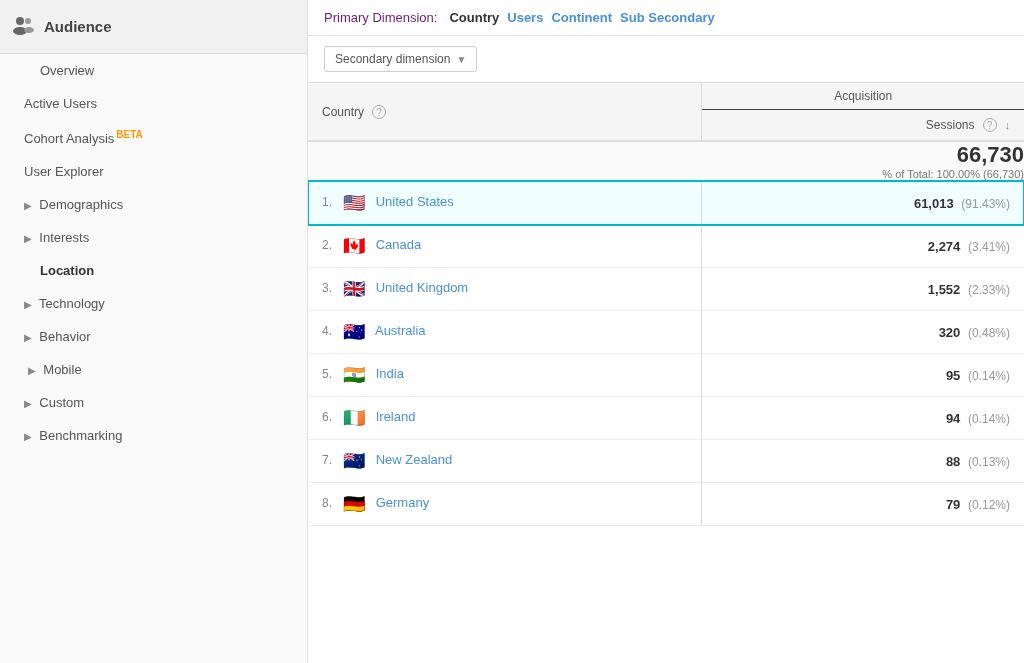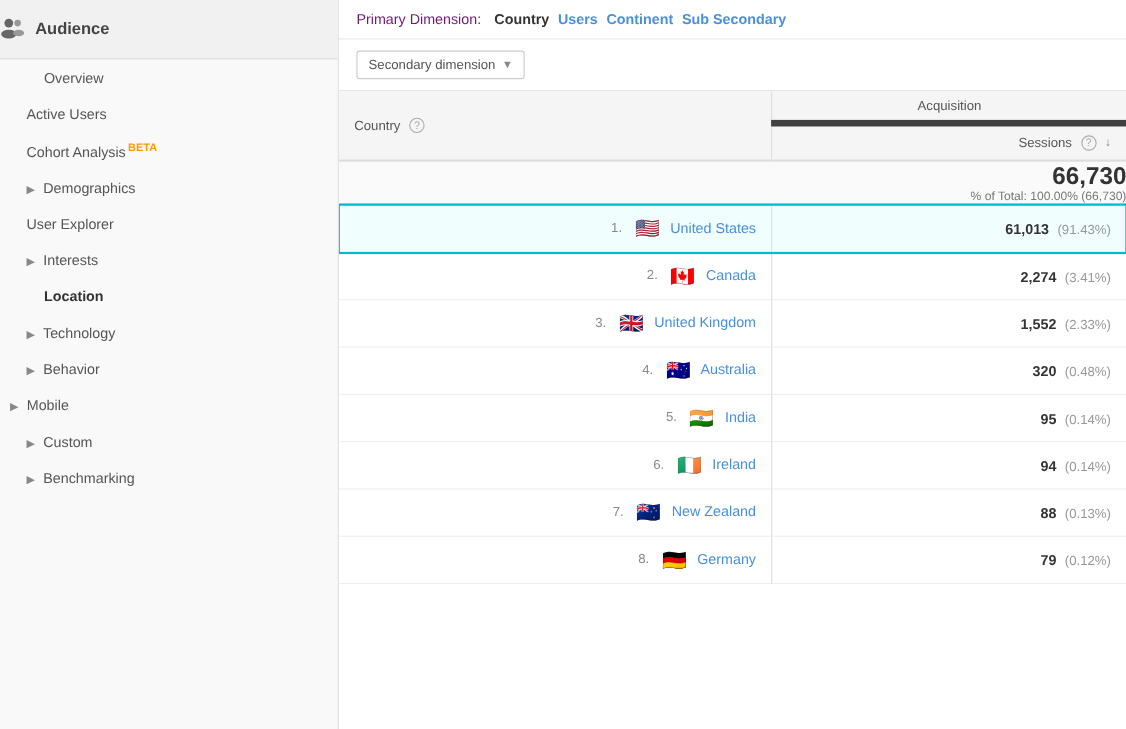--- a/index.html
+++ b/index.html
@@ -2,21 +2,21 @@
 <html><head>
   <meta charset="utf-8">
   <style>
     * { box-sizing: border-box; margin: 0; padding: 0; }
     body { font-family: Arial, sans-serif; font-size: 13px; color: #333; background: #fff; width: 1024px; height: 663px; overflow: hidden; }
 
     .layout { display: flex; height: 663px; }
 
     
     .sidebar { width: 308px; min-width: 308px; background: #f9f9f9; border-right: 1px solid #e0e0e0; padding: 0; }
-    .sidebar-header { display: flex; align-items: center; padding: 14px 0; background: #f1f1f1; border-bottom: 1px solid #ddd; }
+    .sidebar-header { display: flex; align-items: center; padding: 14px 12px; background: #f1f1f1; border-bottom: 1px solid #ddd; }
     .sidebar-header-icon { margin-right: 10px; color: #666; }
     .sidebar-header-title { font-size: 15px; font-weight: bold; color: #444; }
 
     .sidebar-item { padding: 9px 16px 9px 24px; color: #555; cursor: pointer; font-size: 13px; }
     .sidebar-item.active { font-weight: bold; color: #333; }
     .sidebar-item.bold { font-weight: bold; }
     .sidebar-item.indent { padding-left: 36px; }
     .sidebar-item .beta { color: #f90; font-size: 10px; font-weight: bold; vertical-align: super; margin-left: 2px; }
     .sidebar-item .arrow { font-size: 10px; margin-right: 4px; color: #888; }
     .sidebar-item .arrow-down { font-size: 10px; margin-right: 4px; color: #888; }
@@ -38,21 +38,21 @@
     
     .table-area { flex: 1; overflow-y: auto; padding: 0; }
 
     table { width: 100%; border-collapse: collapse; }
     thead th { background: #f5f5f5; border-bottom: 2px solid #ddd; padding: 10px 14px; text-align: left; font-size: 12px; color: #555; font-weight: normal; }
     thead th.right { text-align: right; }
     thead th.country-col { width: 55%; border-right: 1px solid #ddd; }
 
     tbody tr { border-bottom: 1px solid #eee; }
     tbody tr.highlighted { outline: 2px solid #0bc; outline-offset: -1px; background: #f0fefe; }
-    tbody td { padding: 10px 14px; font-size: 13px; text-align: right; }
+    tbody td { padding: 10px 14px; font-size: 13px; }
     tbody td.country-col { border-right: 1px solid #ddd; }
     tbody td.right { text-align: right; }
 
     .total-row td { background: #fafafa; border-bottom: 2px solid #ddd; }
     .total-row .total-num { font-size: 22px; font-weight: bold; color: #333; display: block; text-align: right; }
     .total-row .total-sub { font-size: 11px; color: #777; display: block; text-align: right; }
 
     .flag { font-size: 18px; margin-right: 6px; vertical-align: middle; }
     .country-link { color: #4a90d9; text-decoration: none; cursor: pointer; }
     .row-num { color: #888; margin-right: 8px; font-size: 12px; }
@@ -79,27 +79,27 @@
           <circle cx="16" cy="7" r="3" fill="#999"></circle>
           <ellipse cx="17" cy="16" rx="5" ry="3" fill="#999"></ellipse>
         </svg>
       </span>
       <span class="sidebar-header-title">Audience</span>
     </div>
 
     <div class="sidebar-item" style="padding-left:40px">Overview</div>
     <div class="sidebar-item" style="padding-left:24px">Active Users</div>
     <div class="sidebar-item" style="padding-left:24px">Cohort Analysis<span class="beta">BETA</span></div>
+    <div class="sidebar-item" style="padding-left:24px">User Explorer</div>
     <div class="sidebar-item" style="padding-left:24px"><span class="arrow">▶</span> Demographics</div>
-    <div class="sidebar-item" style="padding-left:24px">User Explorer</div>
     <div class="sidebar-item" style="padding-left:24px"><span class="arrow">▶</span> Interests</div>
     <div class="sidebar-item indent bold active" style="padding-left:40px; font-weight:bold">Location</div>
     <div class="sidebar-item" style="padding-left:24px"><span class="arrow">▶</span> Technology</div>
     <div class="sidebar-item" style="padding-left:24px"><span class="arrow">▶</span> Behavior</div>
-    <div class="sidebar-item" style="padding-left:9px"><span class="arrow">▶</span> Mobile</div>
+    <div class="sidebar-item" style="padding-left:28px"><span class="arrow">▶</span> Mobile</div>
     <div class="sidebar-item" style="padding-left:24px"><span class="arrow">▶</span> Custom</div>
     <div class="sidebar-item" style="padding-left:24px"><span class="arrow">▶</span> Benchmarking</div>
   </div>
 
   <div class="main">
 
     <div class="primary-dim-bar">
       <span class="label">Primary Dimension:</span>
       <span class="dim-link active">Country</span>
       <span class="dim-link">Users</span>
@@ -117,21 +117,21 @@
     <div class="table-area">
       <table>
         <thead>
           <tr>
             <th class="country-col" rowspan="2" style="vertical-align:middle; border-right:1px solid #ddd; border-bottom:2px solid #ddd;">
               <div class="th-inner left">
                 <span>Country</span>
                 <span class="help-icon">?</span>
               </div>
             </th>
-            <th colspan="1" style="text-align:center; border-bottom:6px solid #404040; padding:6px 14px; font-size:12px; color:#555; font-weight:normal;">
+            <th colspan="1" style="text-align:center; border-bottom:1px solid #404040; padding:6px 14px; font-size:12px; color:#555; font-weight:normal;">
               <span>Acquisition</span>
             </th>
           </tr>
           <tr>
             <th class="right" style="border-bottom:2px solid #ddd; background:#f5f5f5; padding:8px 14px;">
               <div class="th-inner">
                 <span>Sessions</span>
                 <span class="help-icon">?</span>
                 <span class="sort-arrow">↓</span>
               </div>

